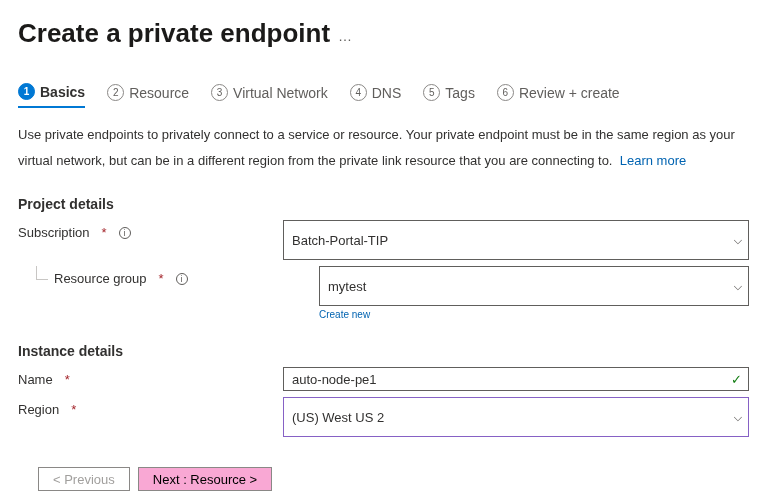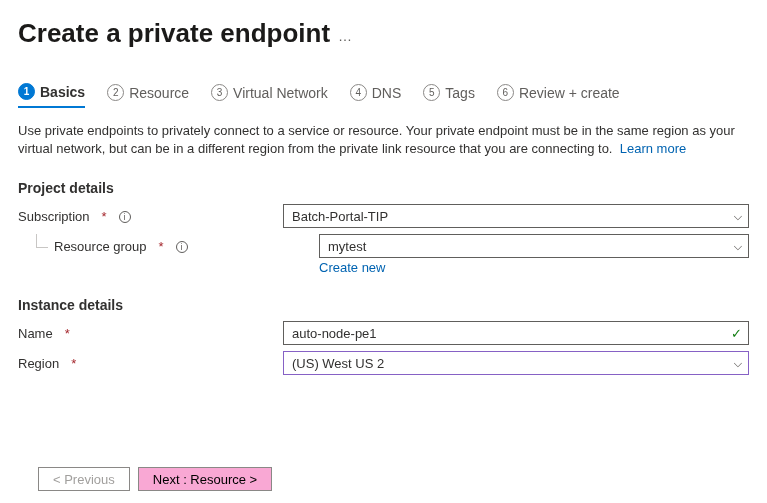--- a/index.html
+++ b/index.html
@@ -44,21 +44,21 @@
   .tab.active {
     color: #323130;
     font-weight: 600;
     border-bottom: 2px solid #0078d4;
   }
   .tab.active .circle {
     background: #0078d4;
     border-color: #0078d4;
     color: #fff;
   }
-  .desc { margin-top: 14px; line-height: 18px; color: #323130; max-width: 720px; }
+  .desc { margin-top: 14px; line-height: 26px; color: #323130; max-width: 720px; }
   .desc a { color: #0063b1; text-decoration: none; }
   .section-h { font-weight: 600; font-size: 14px; margin-top: 22px; margin-bottom: 8px; }
   .form-row {
     display: flex;
     align-items: flex-start;
     margin-bottom: 6px;
   }
   .lbl {
     width: 265px;
     display: flex;
@@ -76,35 +76,35 @@
     display: inline-flex; align-items: center; justify-content: center;
     font-size: 9px; color: #605e5c;
     cursor: pointer;
   }
   .field {
     flex: 1;
     max-width: 480px;
   }
   .select {
     border: 1px solid #605e5c;
-    height: 24px;
+    height: 40px;
     display: flex;
     align-items: center;
     justify-content: space-between;
     padding: 0 6px 0 8px;
     font-size: 13px;
     cursor: pointer;
     background: #fff;
   }
   .select.region { border-color: #8661c5; }
   .select .chev {
     font-size: 11px;
     color: #605e5c;
   }
-  .create-new { color: #0063b1; font-size: 13px; cursor: pointer; padding-top: 2px; display: inline-block; text-align: right; }
+  .create-new { color: #0063b1; font-size: 10px; cursor: pointer; padding-top: 2px; display: inline-block; text-align: right; }
   .input {
     border: 1px solid #605e5c;
     height: 24px;
     width: 100%;
     padding: 0 6px 0 8px;
     font-size: 13px;
     display: flex;
     align-items: center;
     justify-content: space-between;
   }

